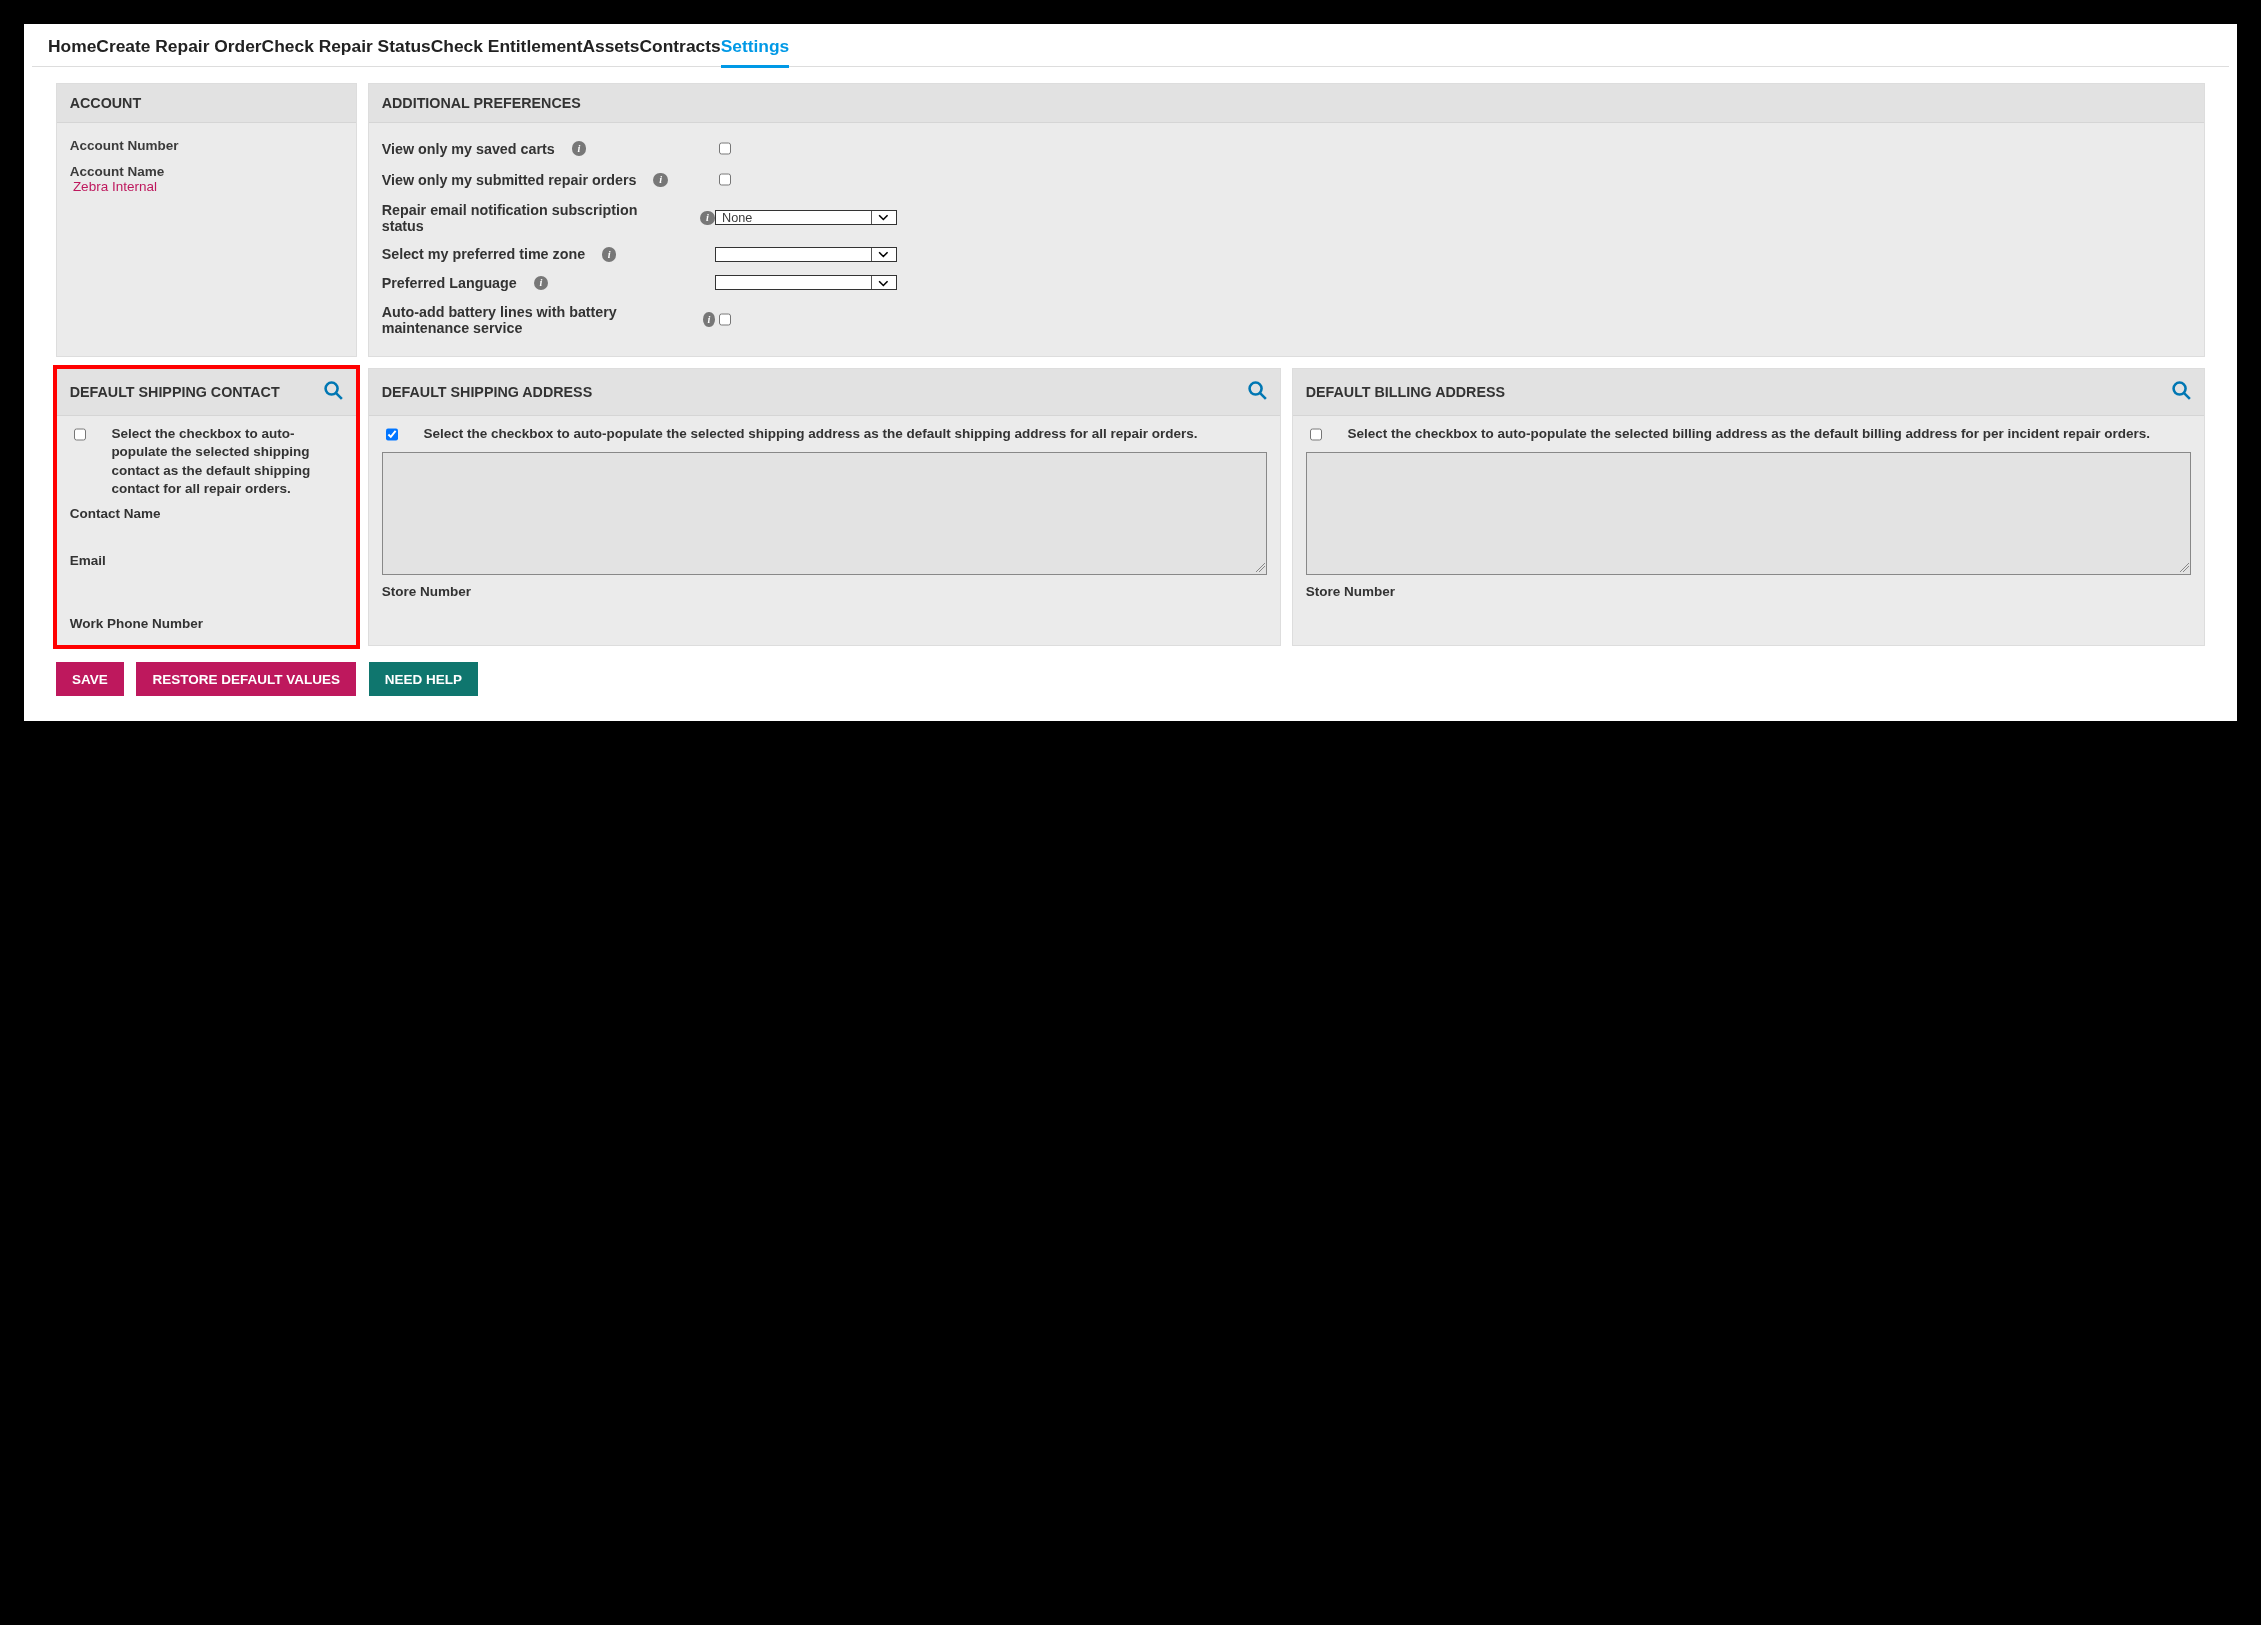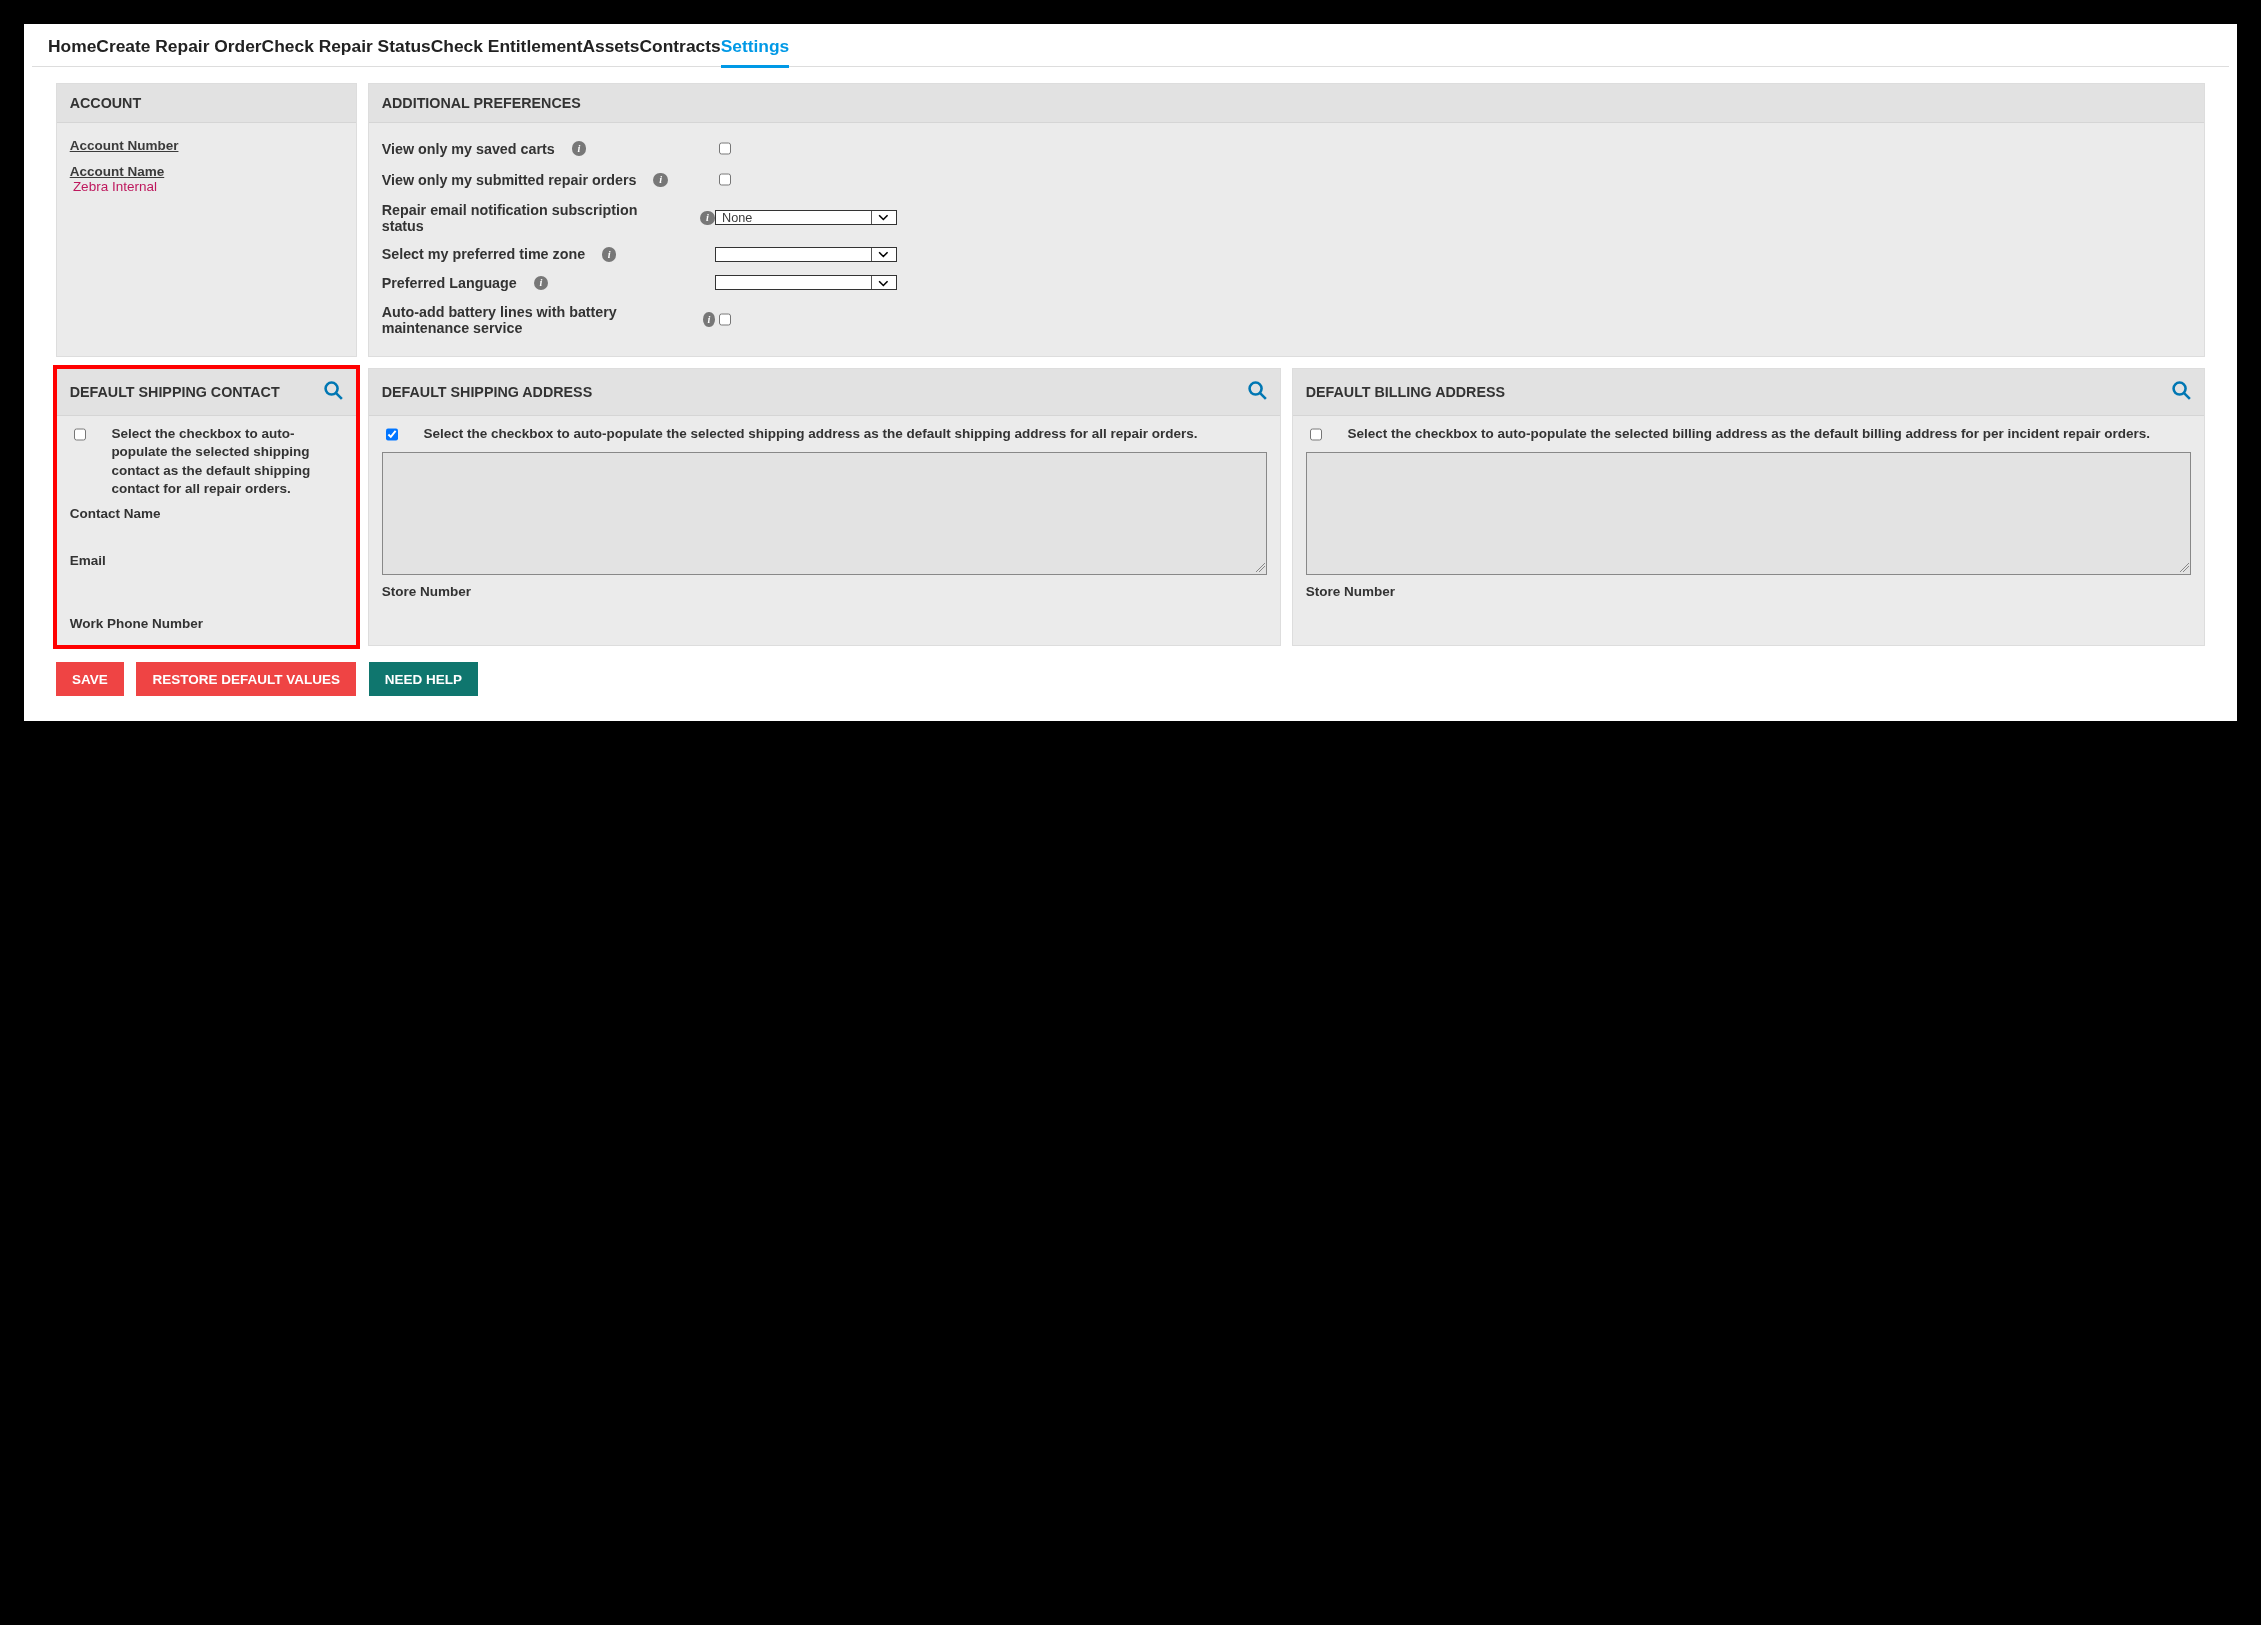--- a/index.html
+++ b/index.html
@@ -52,21 +52,21 @@
     border-bottom: 0.8px solid #d5d5d5;
     display:flex;
     justify-content: space-between;
     align-items:center;
   }
   .panel-body {
     padding: 9.5px 12.7px 14.3px 12.7px;
     color: #3b3b3b;
     font-size: 13.5px;
   }
-  .acc-label { font-weight: bold; margin-top: 4.8px; text-decoration: underline;}
+  .acc-label { font-weight: bold; margin-top: 4.8px;}
   .acc-value { color:#be185d; margin-left:3.2px; font-weight:normal; margin-bottom:11px;}
   .pref-row {
     display:flex;
     align-items:center;
     padding: 6.3px 0;
   }
   .pref-label {
     flex: 0 0 333px;
     font-weight: bold;
     color:#333;
@@ -165,21 +165,21 @@
     gap:12.7px;
   }
   .btn {
     border:none;
     color:#fff;
     font-size:13.5px;
     font-weight:bold;
     padding:9.5px 16px;
     cursor:pointer;
   }
-  .btn-light { background:#ef4444; }
+  .btn-light { background:#be185d; }
   .btn-blue { background:#0f766e; }
 </style>
 </head>
 <body>
 
 <div class="page">
 
   <div class="tabs">
     <div class="tab">Home</div>
     <div class="tab">Create Repair Order</div>

